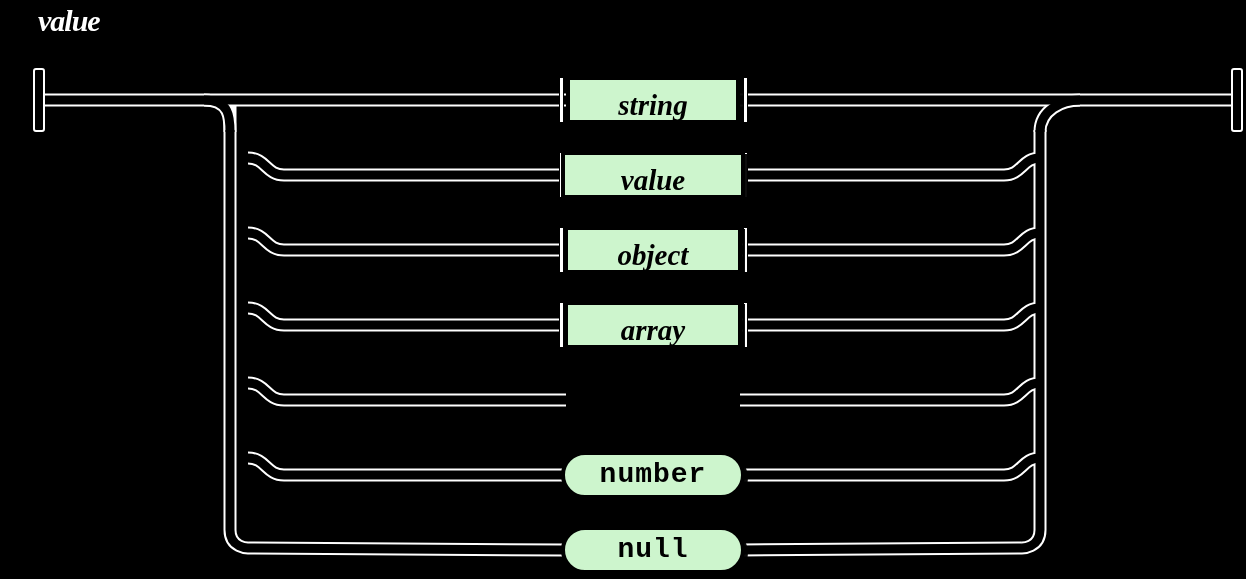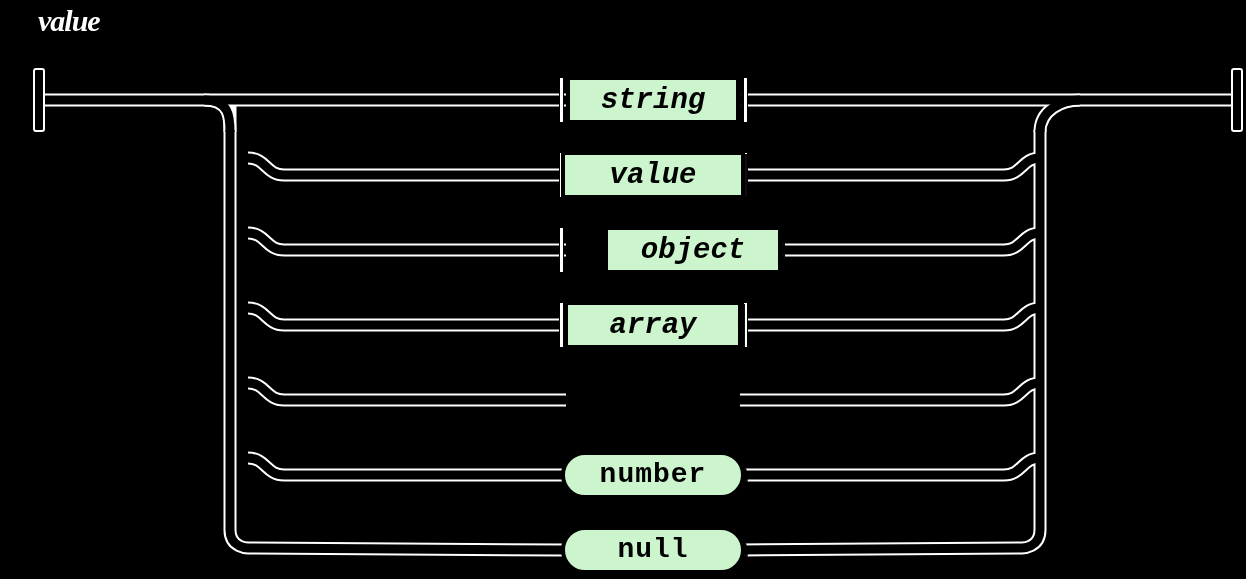--- a/index.html
+++ b/index.html
@@ -33,24 +33,25 @@
     z-index:4;
     display:flex;align-items:center;justify-content:center;
     box-sizing:border-box;
     background:#cdf5cd;
     border:4px solid #000;
     box-shadow:3px 3px 0 rgba(0,0,0,0.95);
     color:#000;
   }
   .node.nonterminal{
     border-radius:0;
-    font-family:Liberation Mono, monospace;
+    font-family:Liberation Serif, serif;
     font-weight:bold;font-style:italic;
     font-size:29px;
     letter-spacing:0px;
+    align-items:flex-end;
   }
   .node.terminal{
     border-radius:26px;
     font-family:"Liberation Mono","DejaVu Sans Mono",monospace;
     font-weight:bold;
     font-size:28px;
     letter-spacing:1px;
   }
   .node .lbl{pointer-events:none;line-height:1;}
 
@@ -161,21 +162,21 @@
   <div class="stub" style="left:744px;top:303px;width:3px;height:44px;"></div>
 
   <div class="node nonterminal" style="left:566px;top:76px;width:174px;height:48px;">
     <span class="lbl">string</span>
   </div>
 
   <div class="node nonterminal" style="left:561px;top:151px;width:184px;height:48px;">
     <span class="lbl">value</span>
   </div>
 
-  <div class="node nonterminal" style="left:564px;top:226px;width:178px;height:48px;margin-left:40px;">
+  <div class="node nonterminal" style="left:564px;top:226px;width:178px;height:48px;">
     <span class="lbl">object</span>
   </div>
 
   <div class="node nonterminal" style="left:564px;top:301px;width:178px;height:48px;">
     <span class="lbl">array</span>
   </div>
 
 
   <div class="node terminal" style="left:561px;top:451px;width:184px;height:48px;">
     <span class="lbl">number</span>

